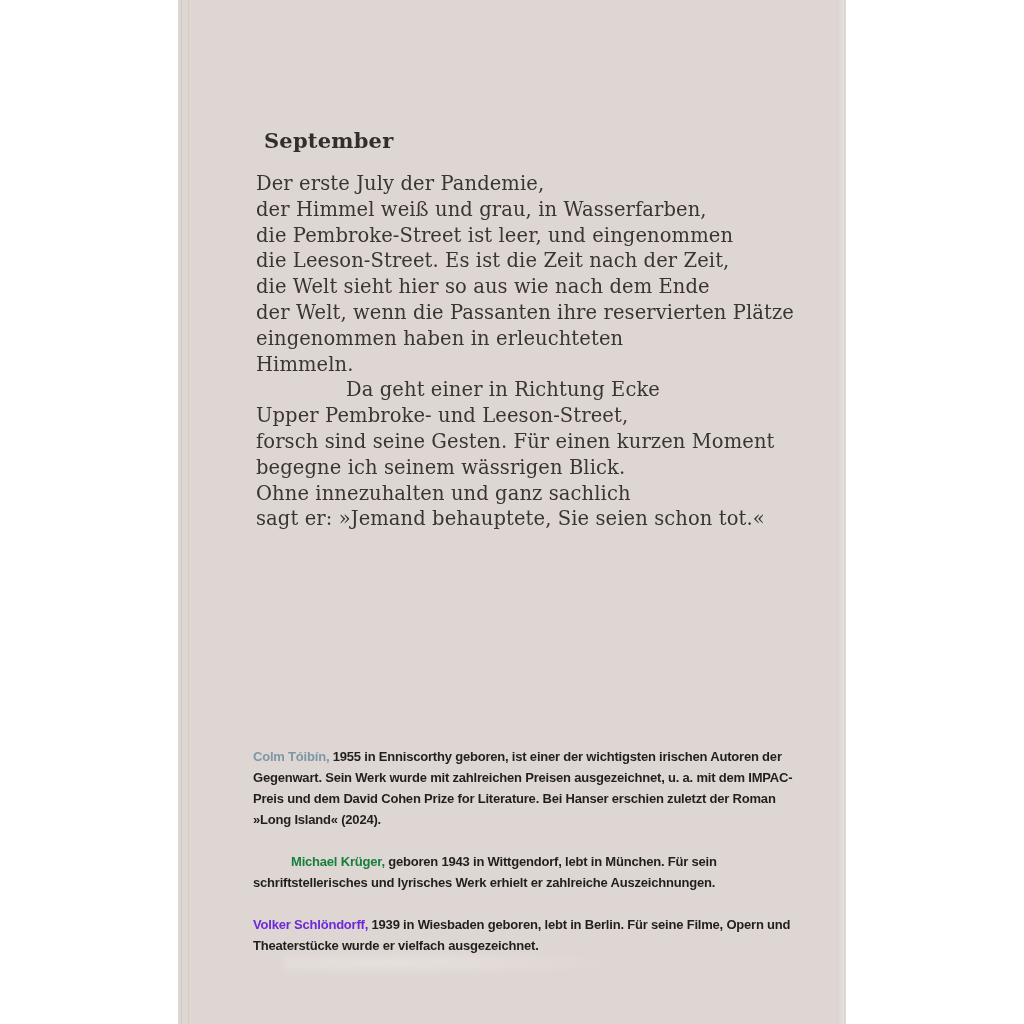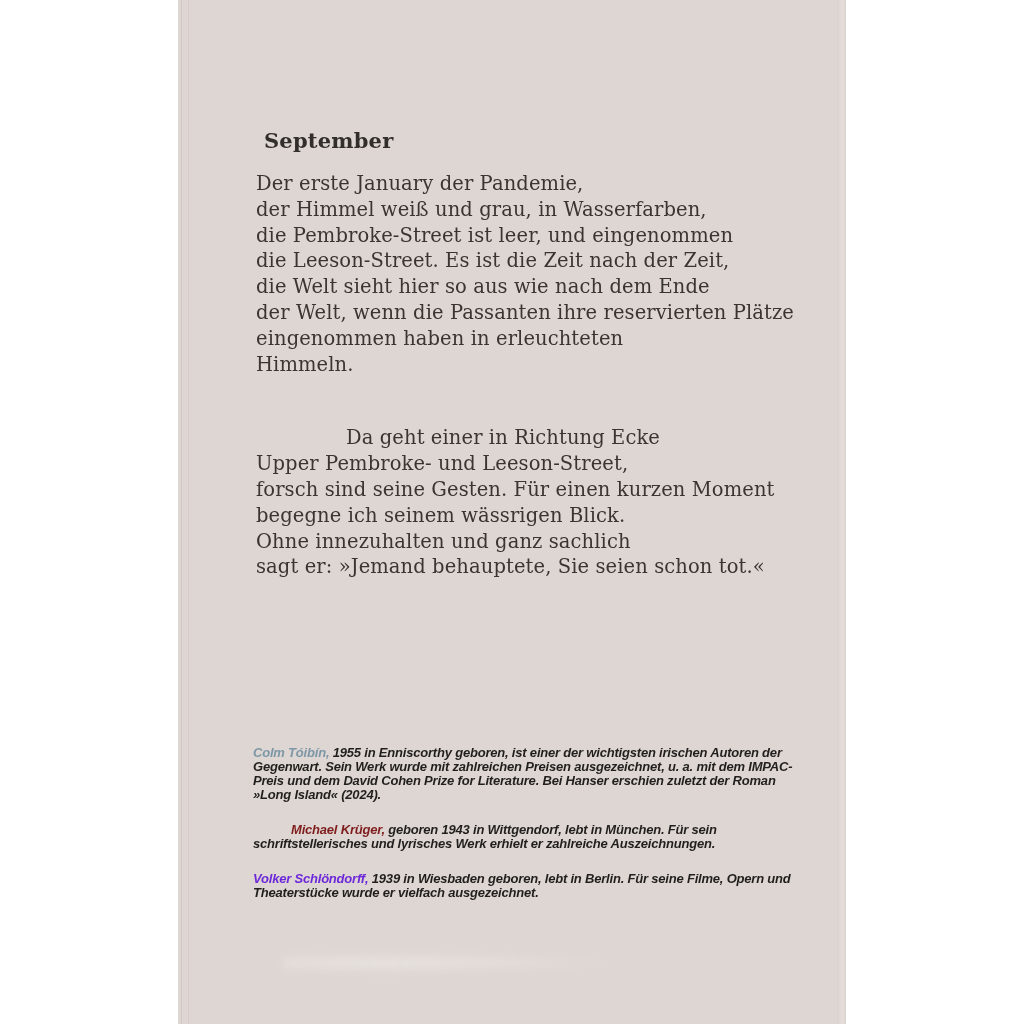--- a/index.html
+++ b/index.html
@@ -54,33 +54,32 @@
     top: 171px;
     width: 592px;
     font-family: "DejaVu Serif", serif;
     font-size: 19.5px;
     font-weight: 500;
     line-height: 25.8px;
     color: #3a3531;
     letter-spacing: 0.1px;
   }
   .poem-line { white-space: nowrap; }
-  .poem-line.indent { padding-left: 90px; margin-top: 48px; }
+  .poem-line.indent { padding-left: 90px; }
   .bios {
     position: absolute;
     left: 75px;
     top: 746px;
     width: 545px;
     font-family: "Liberation Sans", sans-serif;
     font-weight: bold;
     font-size: 13px;
     letter-spacing: -0.2px;
-    line-height: 14px;
+    line-height: 21px;
     color: #211f1d;
-    font-style: italic;
   }
   .bio { margin: 0 0 21px 0; }
   .bio-name { }
   
   .print-ghost {
     position: absolute;
     left: 105px;
     top: 952px;
     width: 340px;
     height: 22px;
@@ -90,36 +89,36 @@
     pointer-events: none;
   }
 </style>
 </head>
 <body>
 
 <div class="book-page">
   <h1 class="poem-title">September</h1>
 
   <div class="poem" id="poem">
-      <div class="poem-line">Der erste January der Pandemie,</div>
+      <div class="poem-line">Der erste July der Pandemie,</div>
       <div class="poem-line">der Himmel weiß und grau, in Wasserfarben,</div>
       <div class="poem-line">die Pembroke-Street ist leer, und eingenommen</div>
       <div class="poem-line">die Leeson-Street. Es ist die Zeit nach der Zeit,</div>
       <div class="poem-line">die Welt sieht hier so aus wie nach dem Ende</div>
       <div class="poem-line">der Welt, wenn die Passanten ihre reservierten Plätze</div>
       <div class="poem-line">eingenommen haben in erleuchteten</div>
       <div class="poem-line">Himmeln.</div>
       <div class="poem-line indent">Da geht einer in Richtung Ecke</div>
       <div class="poem-line">Upper Pembroke- und Leeson-Street,</div>
       <div class="poem-line">forsch sind seine Gesten. Für einen kurzen Moment</div>
       <div class="poem-line">begegne ich seinem wässrigen Blick.</div>
       <div class="poem-line">Ohne innezuhalten und ganz sachlich</div>
       <div class="poem-line">sagt er: »Jemand behauptete, Sie seien schon tot.«</div>
     </div>
 
   <div class="bios" id="bios">
       <p class="bio"><span class="bio-name" style="color: rgb(125, 151, 166);">Colm Tóibín,</span><span> 1955 in Enniscorthy geboren, ist einer der wichtigsten irischen Autoren der Gegenwart. Sein Werk wurde mit zahlreichen Preisen ausgezeichnet, u. a. mit dem IMPAC-Preis und dem David Cohen Prize for Literature. Bei Hanser erschien zuletzt der Roman »Long Island« (2024).</span></p>
-      <p class="bio"><span class="bio-name" style="color: #7f1d1d; padding-left: 38px;">Michael Krüger,</span><span> geboren 1943 in Wittgendorf, lebt in München. Für sein schriftstellerisches und lyrisches Werk erhielt er zahlreiche Auszeichnungen.</span></p>
+      <p class="bio"><span class="bio-name" style="color: #15803d; padding-left: 38px;">Michael Krüger,</span><span> geboren 1943 in Wittgendorf, lebt in München. Für sein schriftstellerisches und lyrisches Werk erhielt er zahlreiche Auszeichnungen.</span></p>
       <p class="bio"><span class="bio-name" style="color: #6d28d9;">Volker Schlöndorff,</span><span> 1939 in Wiesbaden geboren, lebt in Berlin. Für seine Filme, Opern und Theaterstücke wurde er vielfach ausgezeichnet.</span></p>
     </div>
 
   <div class="print-ghost"></div>
 </div>
 
 </body></html>

